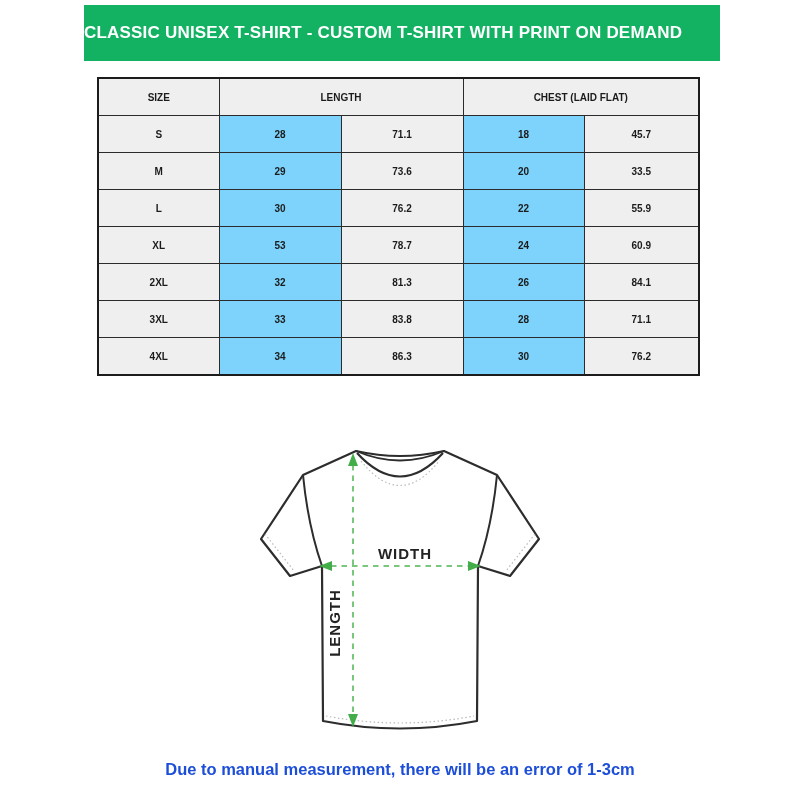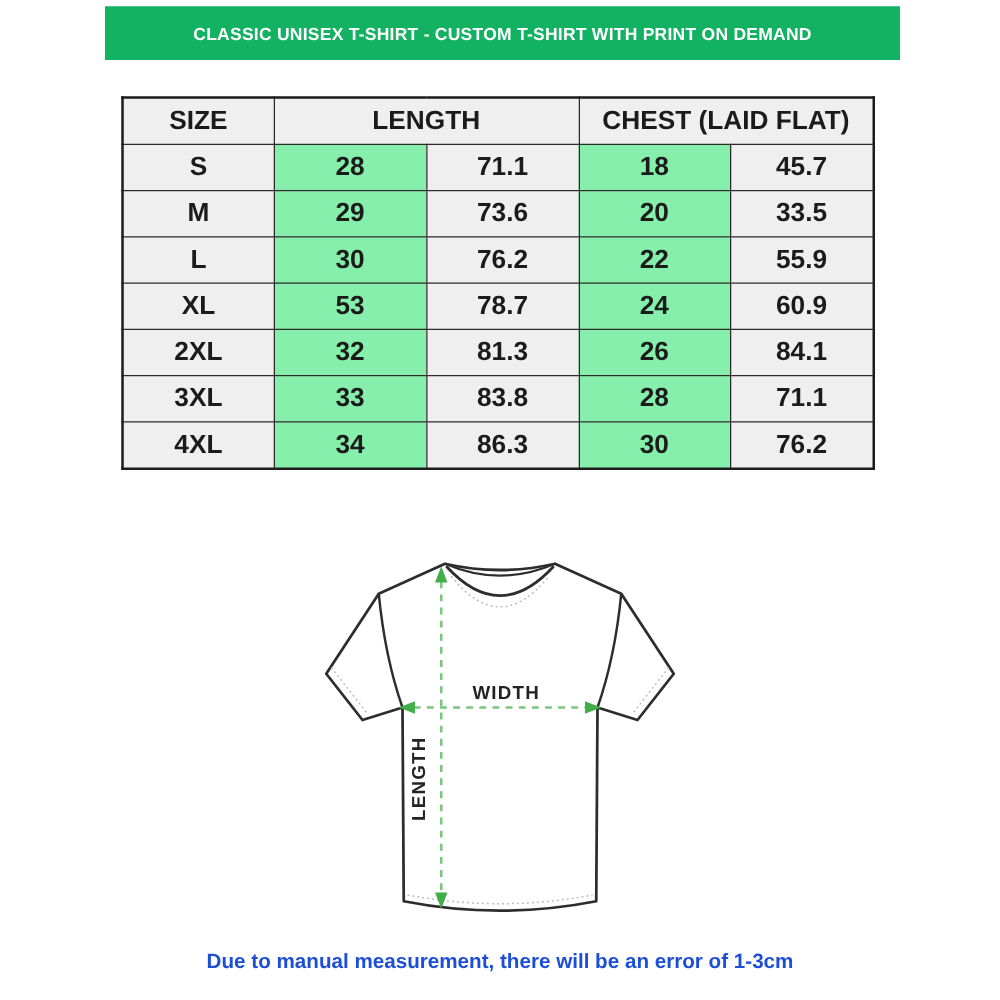--- a/index.html
+++ b/index.html
@@ -3,43 +3,43 @@
 <meta charset="utf-8">
 <title>Size Chart</title>
 <style>
   html,body{margin:0;padding:0;}
   body{
     width:800px;height:800px;position:relative;background:#ffffff;
     font-family:"Liberation Sans", sans-serif;
     -webkit-font-smoothing:antialiased;
   }
   .banner{
-    position:absolute;left:84px;top:5px;width:636px;height:43px;
+    position:absolute;left:84px;top:5px;width:636px;height:56px;
     background:#12b262;color:#ffffff;
-    display:flex;align-items:center;justify-content:center;
-    font-weight:bold;font-size:14px;letter-spacing:.2px;white-space:nowrap;
+    display:flex;align-items:center;
+    font-weight:bold;font-size:17px;letter-spacing:.2px;white-space:nowrap;
   }
   .chart-wrap{position:absolute;left:97px;top:77px;}
   table.size-chart{
     border-collapse:collapse;table-layout:fixed;
     border:2px solid #1c1c1c;
   }
   table.size-chart th, table.size-chart td{
     border:1.6px solid #2b2b2b;
     text-align:center;vertical-align:middle;
-    font-weight:bold;color:#1b1b1b;font-size:21px;
+    font-weight:bold;color:#1b1b1b;font-size:10px;
     height:34px;padding:1px;
   }
   col.c-size{width:121px;}
   col.c-len-in{width:122px;}
   col.c-len-cm{width:122px;}
   col.c-chest-in{width:121px;}
   col.c-chest-cm{width:115px;}
   .gray{background:#efefef;}
-  .white{background:#86efac;}
+  .white{background:#7dd3fc;}
   .shirt-svg{position:absolute;left:252px;top:433px;}
   .note{
     position:absolute;left:0;top:760px;width:800px;
     text-align:center;color:#1d4ed8;font-weight:bold;font-size:16.5px;
   }
   .svg-label{
     font-family:"Liberation Sans", sans-serif;
     font-weight:bold;font-size:15px;fill:#232323;letter-spacing:1px;
   }
 </style>

